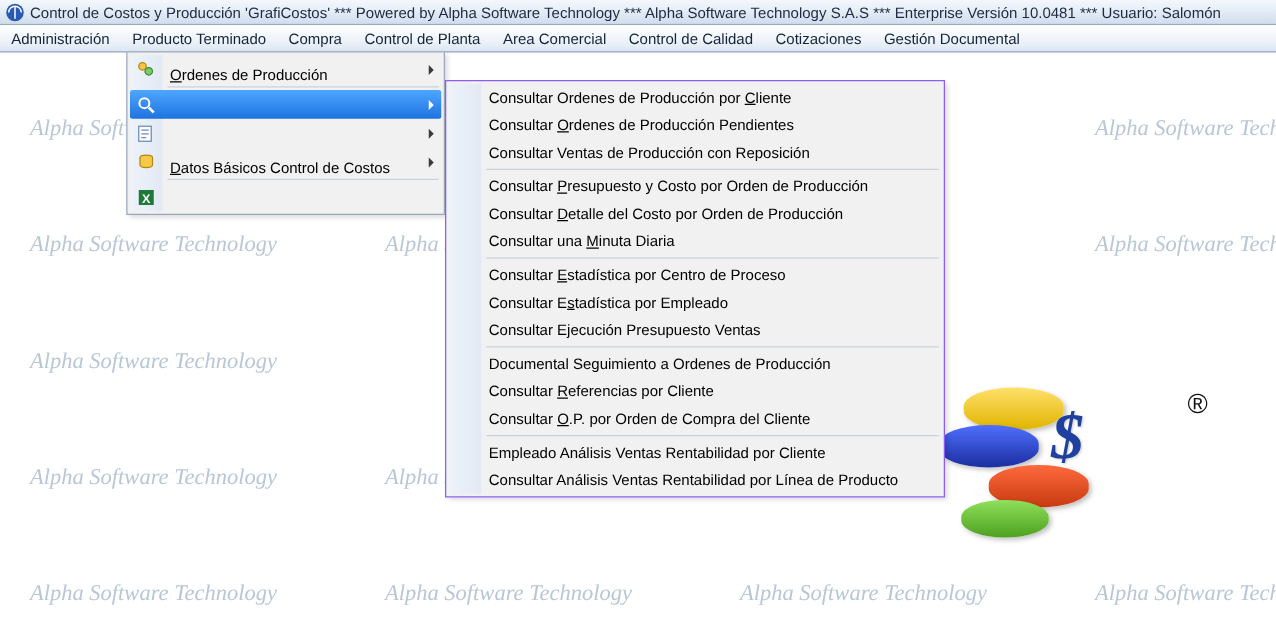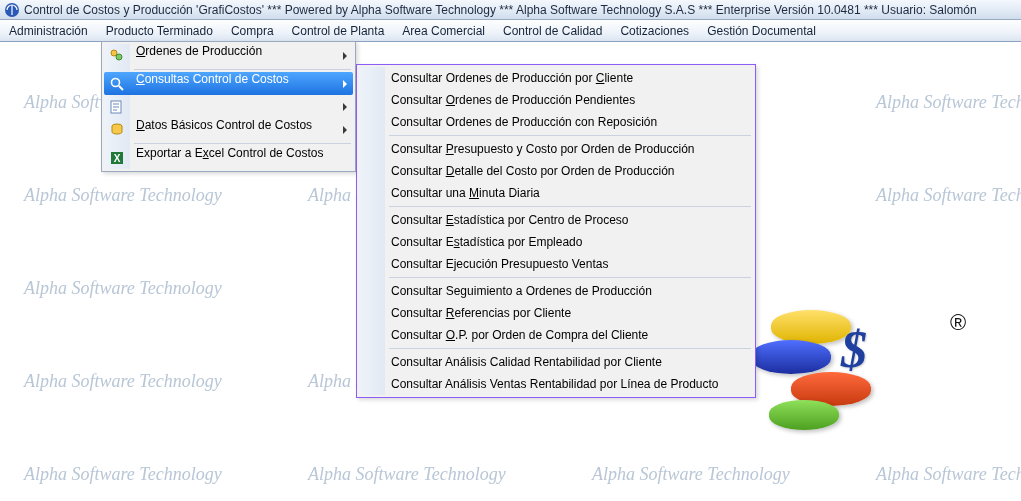--- a/index.html
+++ b/index.html
@@ -63,21 +63,21 @@
   left: 2px;
   top: 2px;
   bottom: 2px;
   width: 26px;
   background: linear-gradient(to right, #eef3fa 0%, #e2e9f3 100%);
 }
 .dropdown .dd-item {
   position: relative;
   height: 23px;
   display: flex;
-  align-items: flex-start;
+  align-items: flex-end;
   padding-left: 32px;
   padding-right: 18px;
 }
 .dropdown .dd-sep {
   position: relative;
   margin: 2px 2px 2px 30px;
   border-top: 1px solid #c9d2de;
 }
 .dropdown .dd-item.highlight {
   background: linear-gradient(to bottom, #4ea6ff 0%, #1e73e0 100%);
@@ -234,21 +234,20 @@
         </svg></span>
       <span><u class="acc">O</u>rdenes de Producción</span>
       <span class="arrow"></span>
     </div>
     <div class="dd-sep"></div>
     <div class="dd-item highlight">
       <span class="mi-icon"><svg viewBox="0 0 16 16">
           <circle cx="6.5" cy="6.5" r="4" fill="none" stroke="#fff" stroke-width="1.6"></circle>
           <line x1="10" y1="10" x2="14" y2="14" stroke="#fff" stroke-width="2"></line>
         </svg></span>
-      <span><u class="acc">C</u>onsultas Control de Costos</span>
       <span class="arrow"></span>
     </div>
     <div class="dd-item">
       <span class="mi-icon"><svg viewBox="0 0 16 16">
           <rect x="2" y="2" width="10" height="12" fill="#fff" stroke="#6a8ab8"></rect>
           <line x1="4" y1="5" x2="10" y2="5" stroke="#6a8ab8"></line>
           <line x1="4" y1="8" x2="10" y2="8" stroke="#6a8ab8"></line>
           <line x1="4" y1="11" x2="8" y2="11" stroke="#6a8ab8"></line>
         </svg></span>
       <span class="arrow"></span>
@@ -260,34 +259,33 @@
         </svg></span>
       <span><u class="acc">D</u>atos Básicos Control de Costos</span>
       <span class="arrow"></span>
     </div>
     <div class="dd-sep"></div>
     <div class="dd-item">
       <span class="mi-icon"><svg viewBox="0 0 16 16">
           <rect x="2" y="2" width="12" height="12" fill="#1f7a3a"></rect>
           <text x="8" y="12" text-anchor="middle" font-size="10" font-family="Arial" font-weight="bold" fill="#fff">X</text>
         </svg></span>
-      <span>Exportar a E<u class="acc">x</u>cel Control de Costos</span>
     </div>
   </div>
 
 <div class="submenu" id="submenu">
   <div class="icon-strip"></div>
 <div class="sm-item">
       <span>Consultar Ordenes de Producción por <u class="acc">C</u>liente</span>
     </div>
     <div class="sm-item">
       <span>Consultar <u class="acc">O</u>rdenes de Producción Pendientes</span>
     </div>
     <div class="sm-item">
-      <span>Consultar Ordenes de Producción con Reposición</span>
+      <span>Consultar Ventas de Producción con Reposición</span>
     </div>
     <div class="sm-sep"></div>
     <div class="sm-item">
       <span>Consultar <u class="acc">P</u>resupuesto y Costo por Orden de Producción</span>
     </div>
     <div class="sm-item">
       <span>Consultar <u class="acc">D</u>etalle del Costo por Orden de Producción</span>
     </div>
     <div class="sm-item">
       <span>Consultar una <u class="acc">M</u>inuta Diaria</span>
@@ -297,28 +295,28 @@
       <span>Consultar <u class="acc">E</u>stadística por Centro de Proceso</span>
     </div>
     <div class="sm-item">
       <span>Consultar E<u class="acc">s</u>tadística por Empleado</span>
     </div>
     <div class="sm-item">
       <span>Consultar Ejecución Presupuesto Ventas</span>
     </div>
     <div class="sm-sep"></div>
     <div class="sm-item">
-      <span>Consultar Seguimiento a Ordenes de Producción</span>
+      <span>Documental Seguimiento a Ordenes de Producción</span>
     </div>
     <div class="sm-item">
       <span>Consultar <u class="acc">R</u>eferencias por Cliente</span>
     </div>
     <div class="sm-item">
       <span>Consultar <u class="acc">O</u>.P. por Orden de Compra del Cliente</span>
     </div>
     <div class="sm-sep"></div>
     <div class="sm-item">
-      <span>Consultar Análisis Calidad Rentabilidad por Cliente</span>
+      <span>Empleado Análisis Ventas Rentabilidad por Cliente</span>
     </div>
     <div class="sm-item">
       <span>Consultar Análisis Ventas Rentabilidad por Línea de Producto</span>
     </div>
   </div>
 
 </body></html>

